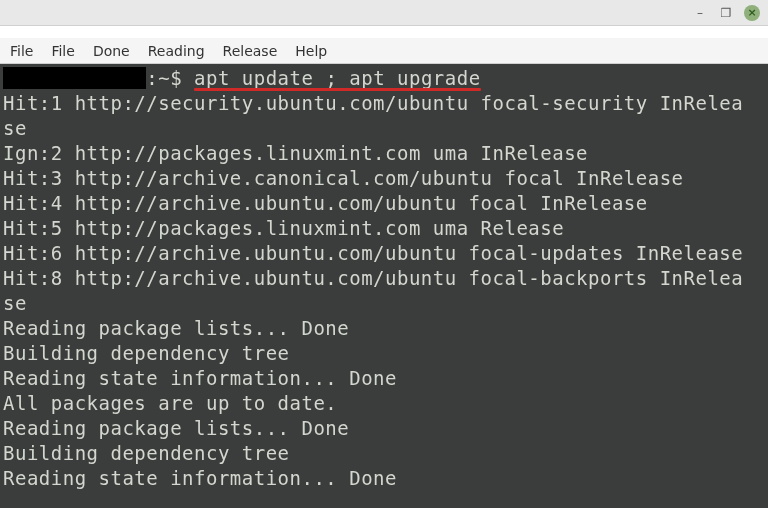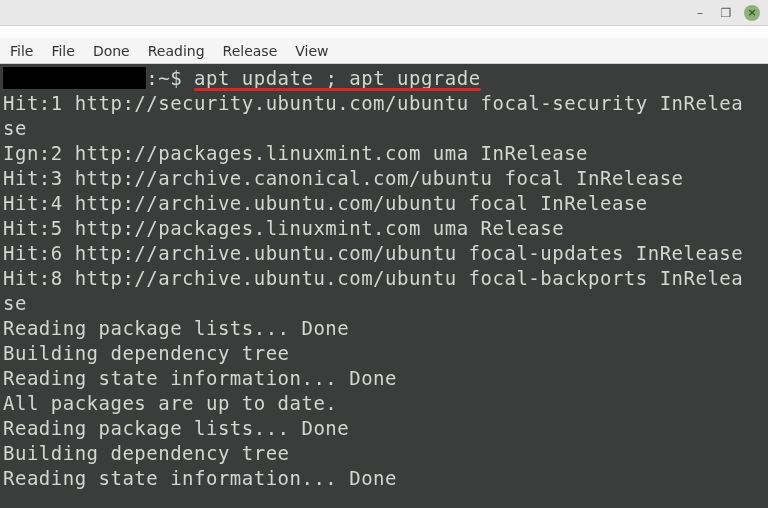--- a/index.html
+++ b/index.html
@@ -101,21 +101,21 @@
   <span class="win-btn">❐</span>
   <span class="win-close">×</span>
 </div>
 
 <div class="menubar">
   <span class="menu-item">File</span>
   <span class="menu-item">File</span>
   <span class="menu-item">Done</span>
   <span class="menu-item">Reading</span>
   <span class="menu-item">Release</span>
-  <span class="menu-item">View</span>
+  <span class="menu-item">Help</span>
 </div>
 
 <div class="terminal"><span class="prompt-block"><span class="redacted">            </span><span class="prompt-delim">:~$ </span><span class="command-wrap"><span>apt update ; apt upgrade</span><span class="underline"></span></span></span>
 <span>Hit:1 http://security.ubuntu.com/ubuntu focal-security InRelease</span>
 <span>Ign:2 http://packages.linuxmint.com uma InRelease</span>
 <span>Hit:3 http://archive.canonical.com/ubuntu focal InRelease</span>
 <span>Hit:4 http://archive.ubuntu.com/ubuntu focal InRelease</span>
 <span>Hit:5 http://packages.linuxmint.com uma Release</span>
 <span>Hit:6 http://archive.ubuntu.com/ubuntu focal-updates InRelease</span>
 <span>Hit:8 http://archive.ubuntu.com/ubuntu focal-backports InRelease</span>

